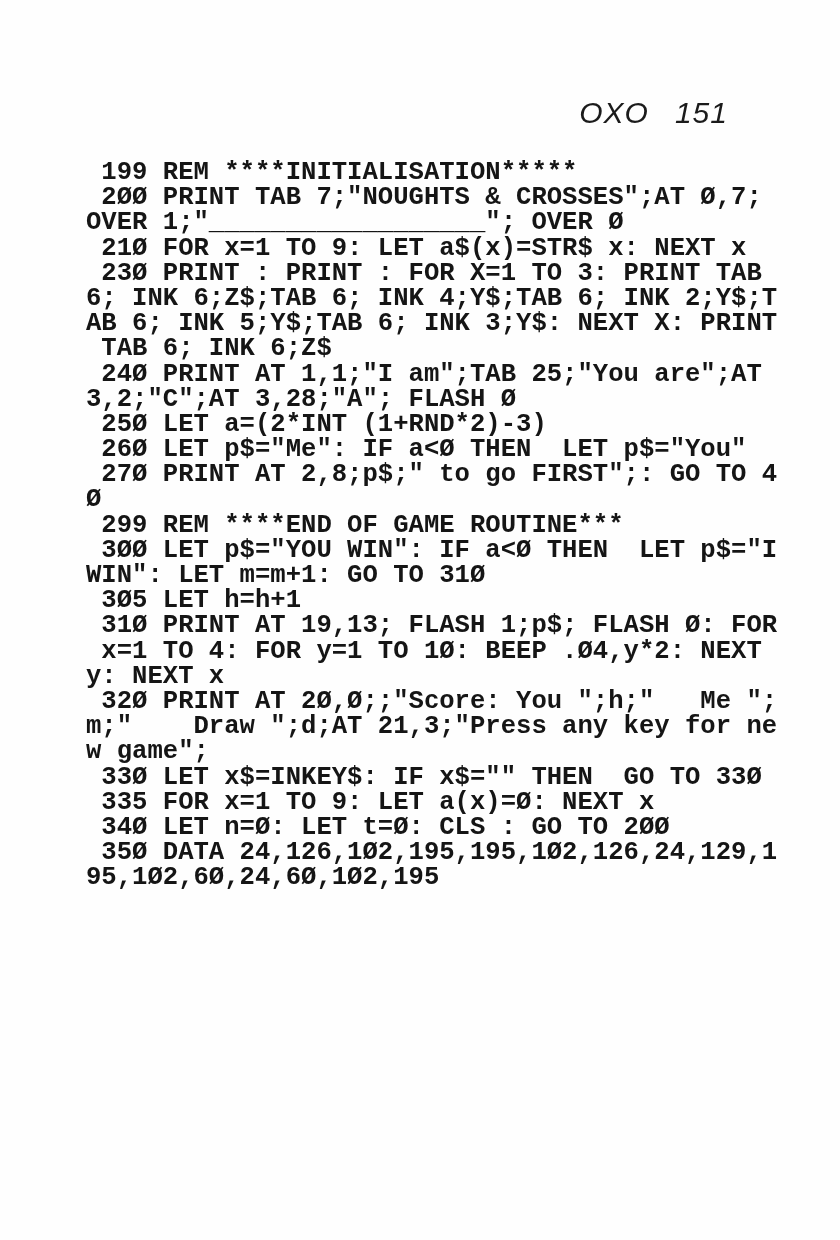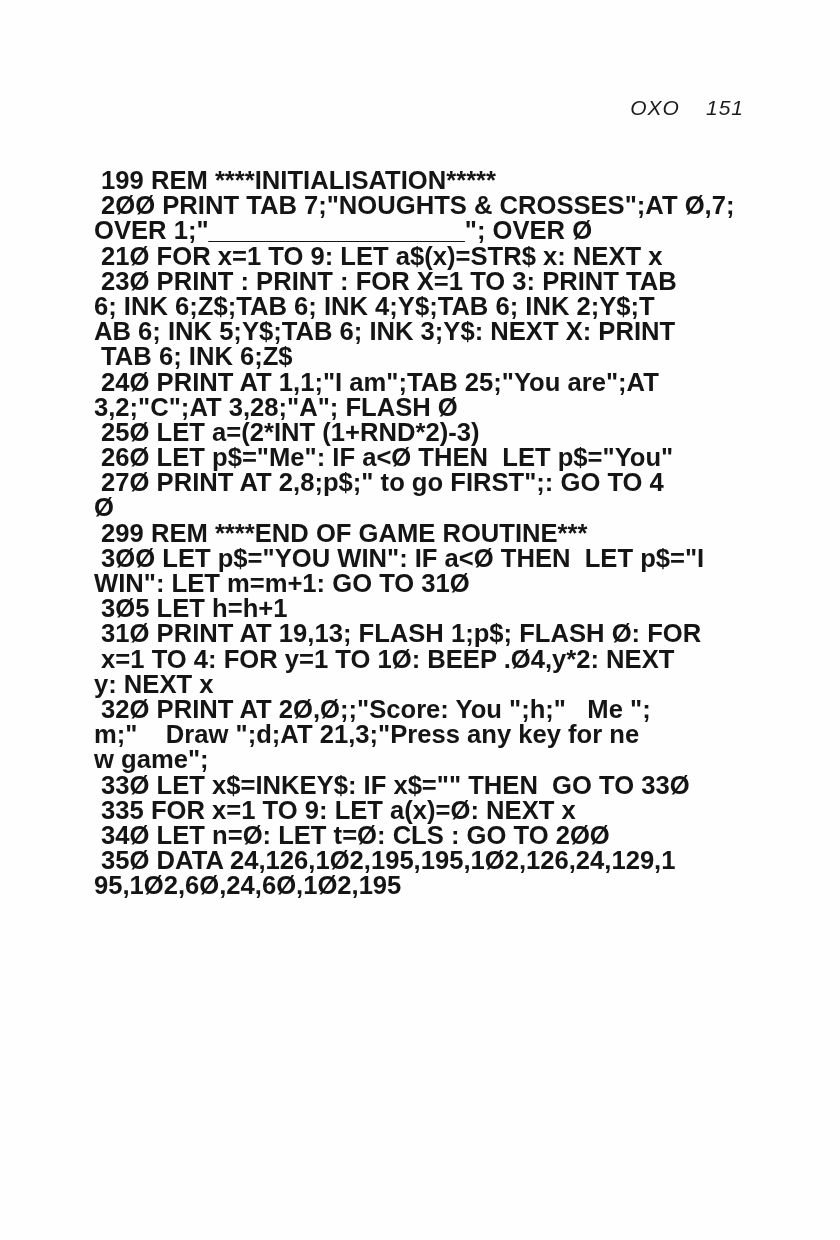--- a/index.html
+++ b/index.html
@@ -11,39 +11,39 @@
     position: relative;
     width: 840px;
     height: 1240px;
     background: #fefefe;
     overflow: hidden;
     font-family: "Liberation Sans", sans-serif;
   }
   .running-head {
     position: absolute;
     top: 96px;
-    left: 16px;
+    left: 0;
     width: 728px;
     text-align: right;
     font-family: "Liberation Sans", sans-serif;
     font-style: italic;
-    font-size: 21px;
+    font-size: 30px;
     letter-spacing: 1px;
     color: #1b1b1b;
     white-space: nowrap;
   }
   .running-head .head-title {
     margin-right: 26px;
   }
   .code-listing {
     position: absolute;
     left: 86px;
     top: 160px;
-    margin: 8px;
-    font-family: Liberation Sans, sans-serif;
+    margin: 0;
+    font-family: Liberation Mono, monospace;
     font-size: 25.6px;
     font-weight: bold;
     line-height: 25.2px;
     color: #151515;
     letter-spacing: 0;
   }
   .code-line {
     white-space: pre;
     height: 25.2px;
   }

